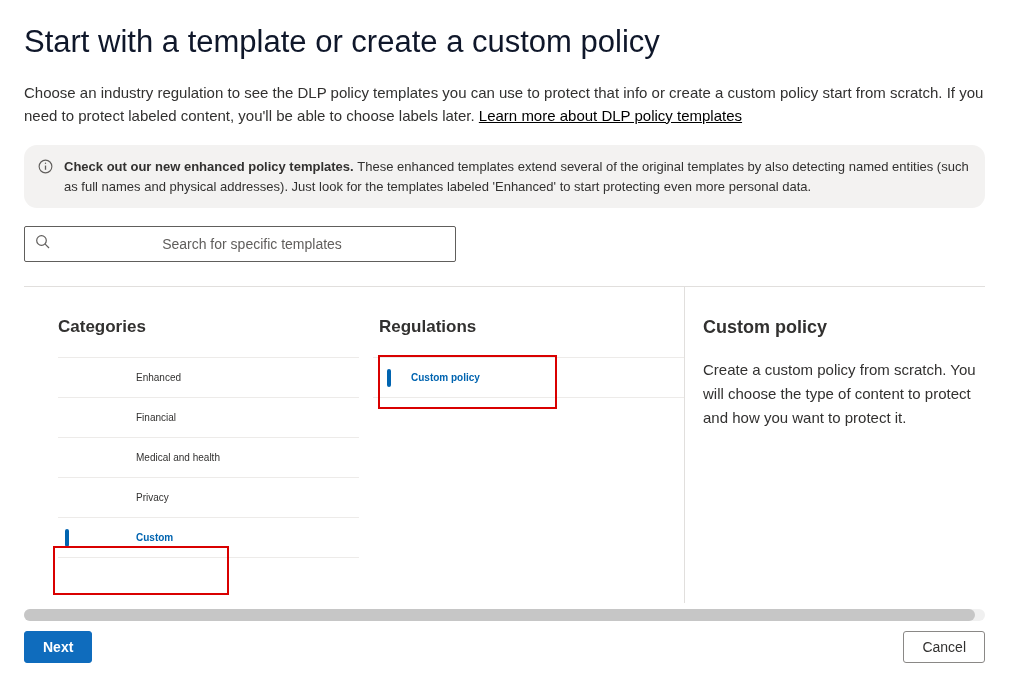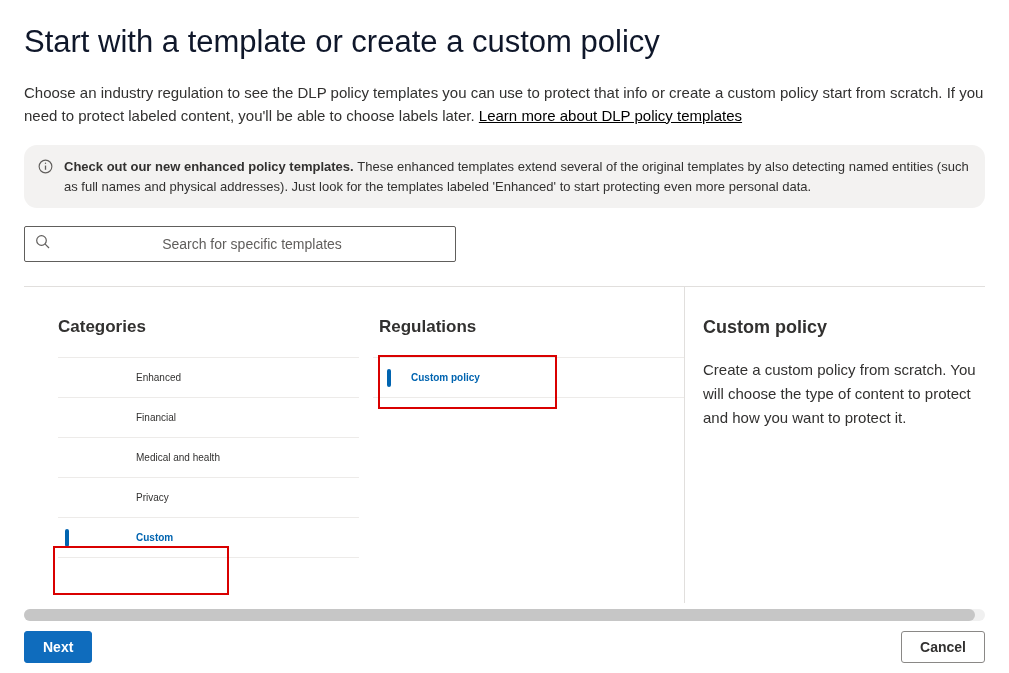--- a/index.html
+++ b/index.html
@@ -221,21 +221,20 @@
       background: #c6c6c6;
       border-radius: 6px;
     }
     .btn {
       height: 32px;
       padding: 0 18px;
       font-size: 14px;
       border-radius: 3px;
       cursor: pointer;
       font-family: inherit;
-      font-weight: bold;
     }
     .btn-primary {
       background: #0f6cbd;
       border: 1px solid #0f6cbd;
       color: #fff;
       font-weight: 600;
     }
     .btn-default {
       background: #fff;
       border: 1px solid #8a8886;

